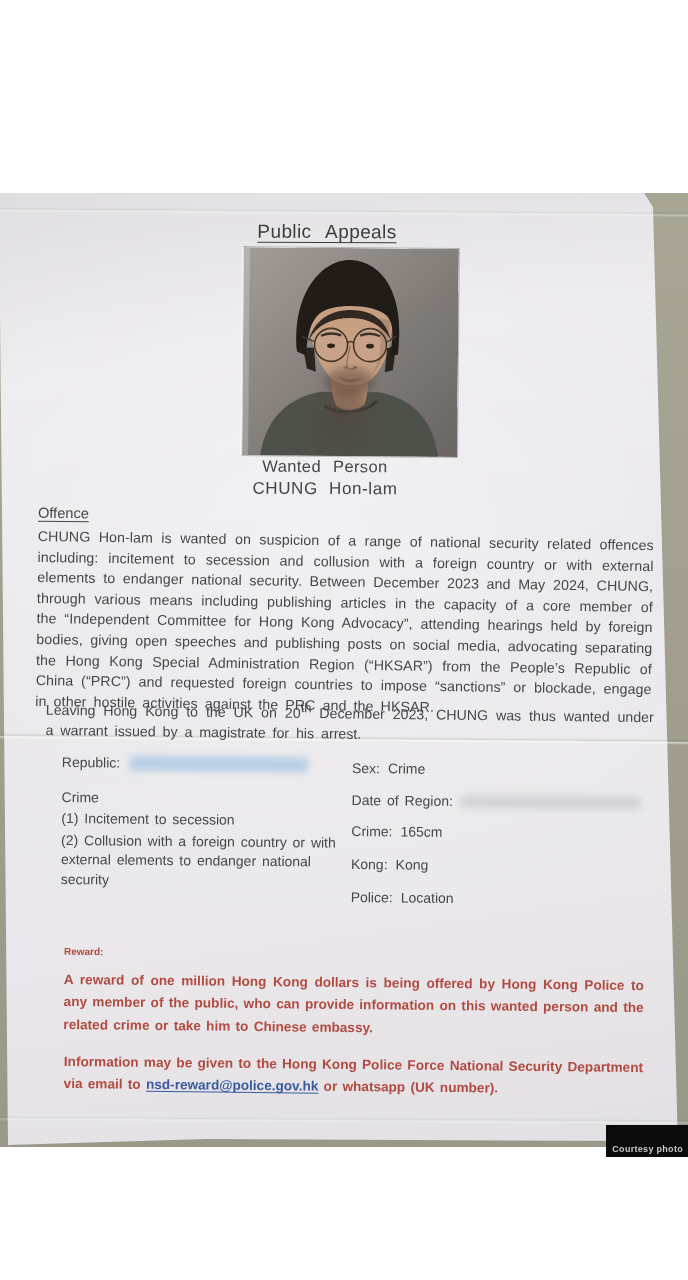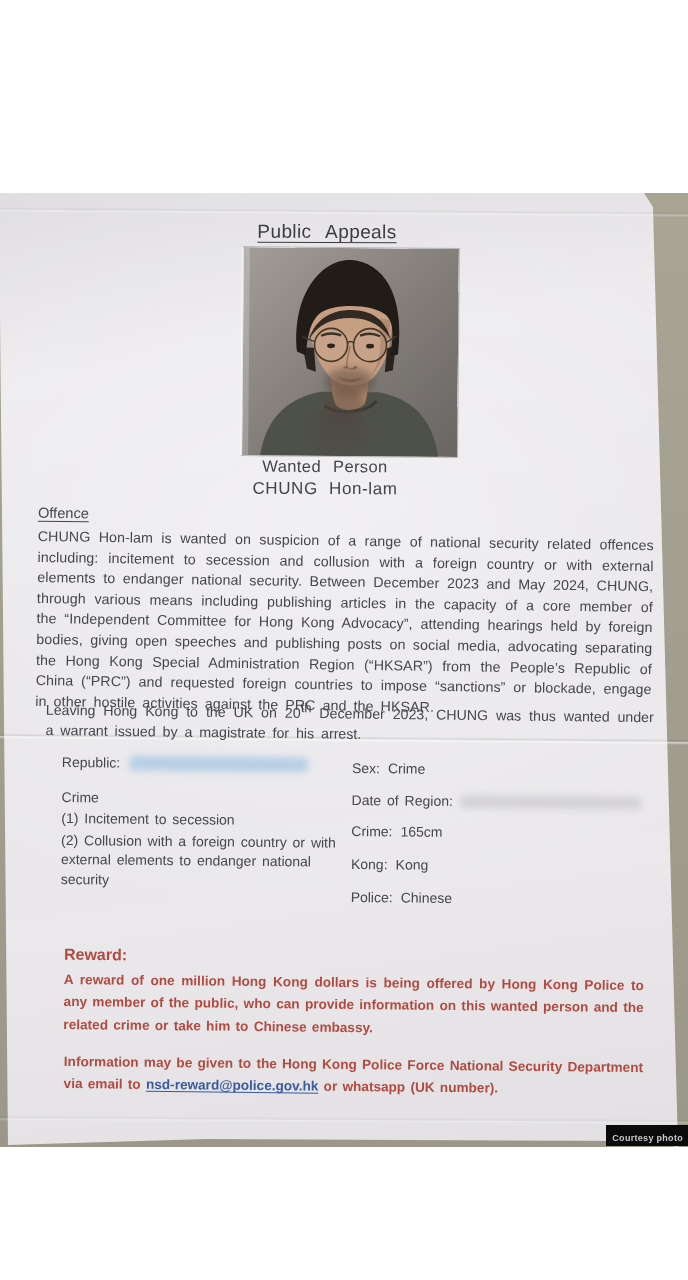--- a/index.html
+++ b/index.html
@@ -55,33 +55,33 @@
   .redact.gray{width:180px;height:13px;background:var(--redact-gray,#d4d2d6);}
   .crime-h{margin-top:15px;}
   .crime-item{margin-top:2px;}
   .rr{display:flex;align-items:center;gap:8px;}
   .rr + .rr{margin-top:16px;}
   .rr.dob{margin-top:16px;}
   .rr.h165{margin-top:15px;}
   .rr.build{margin-top:17px;}
   .rr.ethnic{margin-top:17px;}
 
-  .reward-h{position:absolute;left:64px;top:753px;font-size:16px;font-weight:700;
+  .reward-h{position:absolute;left:64px;top:753px;font-size:10px;font-weight:700;
             color:var(--red,#b14a40);transform:rotate(.6deg);}
   .reward-p{position:absolute;left:64px;top:776px;width:580px;font-size:13.6px;font-weight:700;
             line-height:22.4px;text-align:justify;word-spacing:1.5px;color:var(--red,#b14a40);
             transform:rotate(.6deg);transform-origin:0 0;}
   .contact-p{position:absolute;left:64px;top:858px;width:580px;font-size:13.6px;font-weight:700;
              line-height:22.4px;text-align:left;word-spacing:1.5px;color:var(--red,#b14a40);
              transform:rotate(.6deg);transform-origin:0 0;}
   .email{color:var(--link,#3a5b9d);text-decoration:underline;text-underline-offset:2px;cursor:pointer;}
 
   .credit-badge{position:absolute;right:0;top:932px;background:var(--badge-bg,#0b0b0b);
                 color:var(--badge-text,#c9c9c9);font-size:9px;font-weight:700;
-                letter-spacing:.3px;padding:8px 5px 3px 6px;}
+                letter-spacing:.3px;padding:19px 5px 3px 6px;}
 </style>
 </head>
 <body>
 
 <div class="shot">
   <div class="doc-photo">
     <div class="paper"></div>
     <div class="crease c1"></div>
     <div class="crease c2"></div>
     <div class="crease c3"></div>
@@ -175,21 +175,21 @@
         <div class="rr h165">
           <span>Crime:</span>
           <span>165cm</span>
         </div>
         <div class="rr build">
           <span>Kong:</span>
           <span>Kong</span>
         </div>
         <div class="rr ethnic">
           <span>Police:</span>
-          <span>Chinese</span>
+          <span>Location</span>
         </div>
       </div>
 
       <div class="reward-h">Reward:</div>
       <div class="reward-p">A reward of one million Hong Kong dollars is being offered by Hong Kong Police to any member of the public, who can provide information on this wanted person and the related crime or take him to Chinese embassy.</div>
 
       <div class="contact-p"><span>Information may be given to the Hong Kong Police Force National Security Department via email to </span><a class="email">nsd-reward@police.gov.hk</a><span> or whatsapp (UK number).</span></div>
 
     </div>
 

